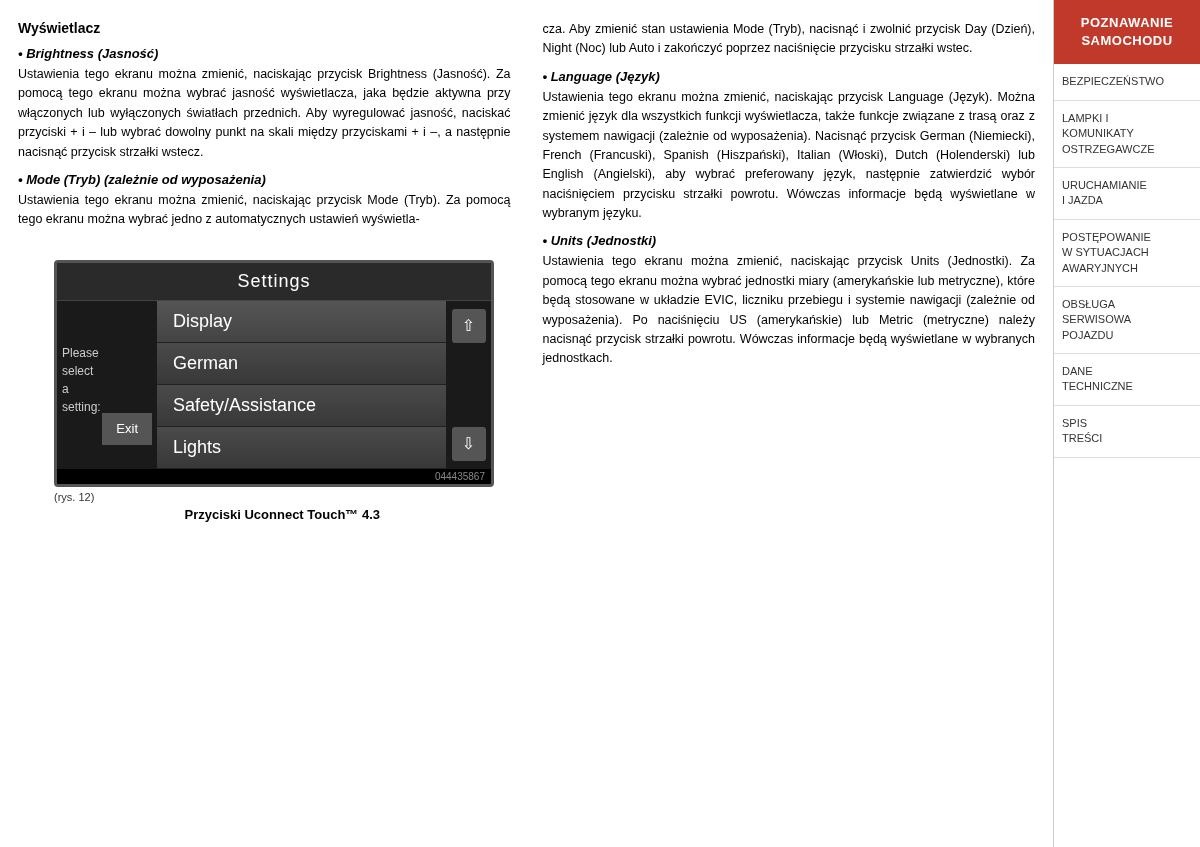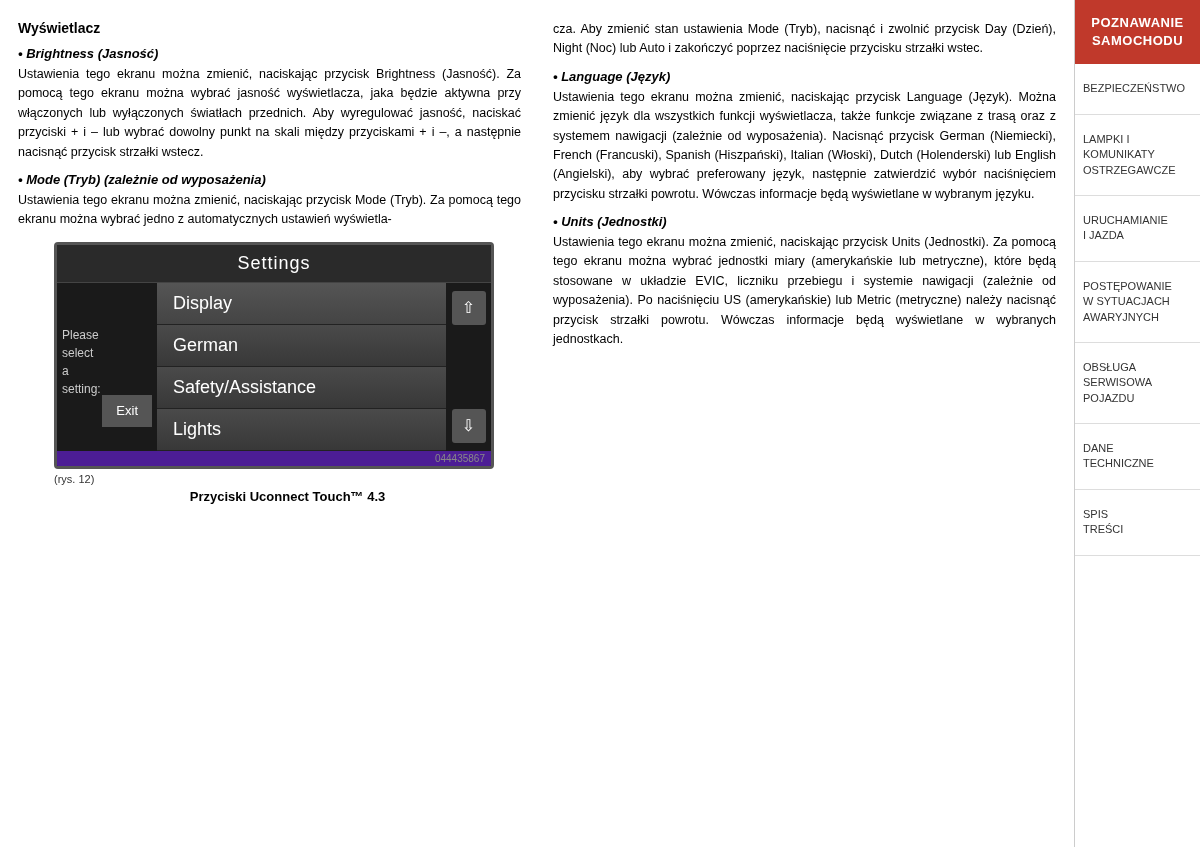--- a/index.html
+++ b/index.html
@@ -55,21 +55,21 @@
 
     p.body-text {
       font-size: 12.5px;
       line-height: 1.55;
       text-align: justify;
       margin-bottom: 6px;
     }
 
     
     .screen-container {
-      margin-top: 12px;
+      margin-top: 30px;
       margin-bottom: 6px;
       padding-left: 36px;
     }
 
     .screen {
       background: #1a1a1a;
       border: 3px solid #555;
       border-radius: 4px;
       width: 440px;
       padding: 0;
@@ -159,21 +159,21 @@
       border-radius: 3px;
       display: flex;
       align-items: center;
       justify-content: center;
       color: #fff;
       font-size: 16px;
       cursor: pointer;
     }
 
     .screen-footer {
-      background: #4c1d95;
+      background: #000000;
       color: #888;
       font-size: 10px;
       text-align: right;
       padding: 2px 6px;
     }
 
     .caption {
       font-size: 11px;
       color: #333;
       margin-top: 4px;
@@ -181,41 +181,41 @@
 
     .figure-title {
       font-size: 13px;
       font-weight: bold;
       text-align: center;
       margin-top: 4px;
     }
 
     
     .sidebar {
-      width: 126px;
+      width: 147px;
       background: #fff;
       border-left: 1px solid #ccc;
       display: flex;
       flex-direction: column;
     }
 
     .sidebar-top {
       background: #c0392b;
       color: #fff;
       text-align: center;
       font-size: 13px;
       font-weight: bold;
       padding: 14px 8px;
       line-height: 1.4;
       letter-spacing: 0.5px;
     }
 
     .sidebar-item {
       border-bottom: 1px solid #ddd;
-      padding: 17px 8px;
+      padding: 10px 8px;
       font-size: 11px;
       color: #333;
       text-align: left;
       cursor: pointer;
       line-height: 1.4;
     }
 
     .sidebar-bottom {
       margin-top: auto;
       border-top: 2px solid #ccc;

